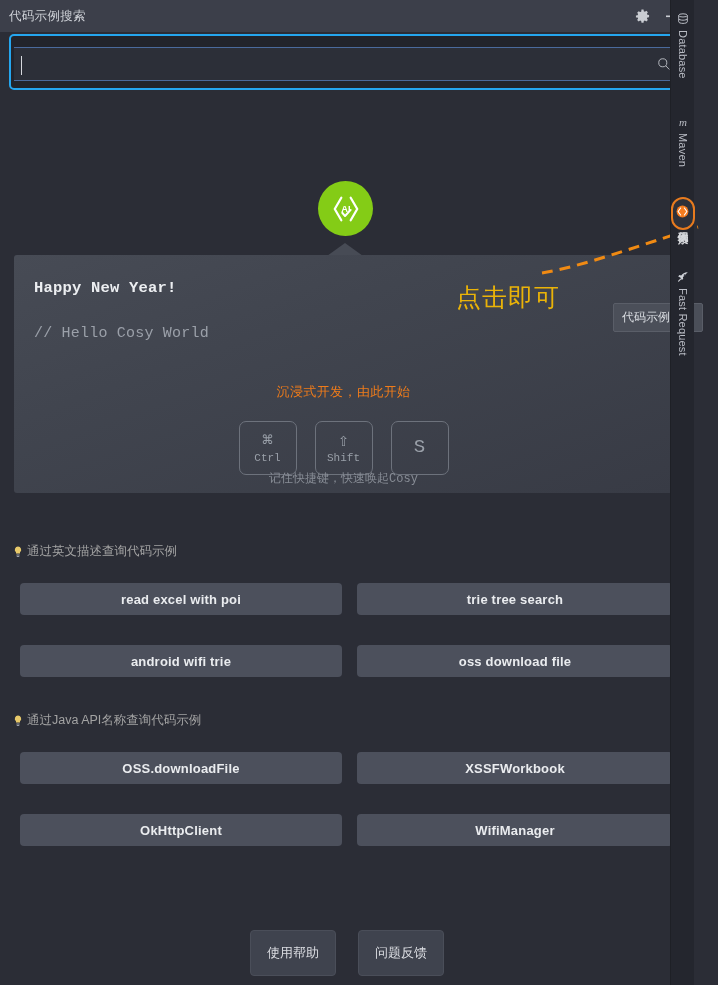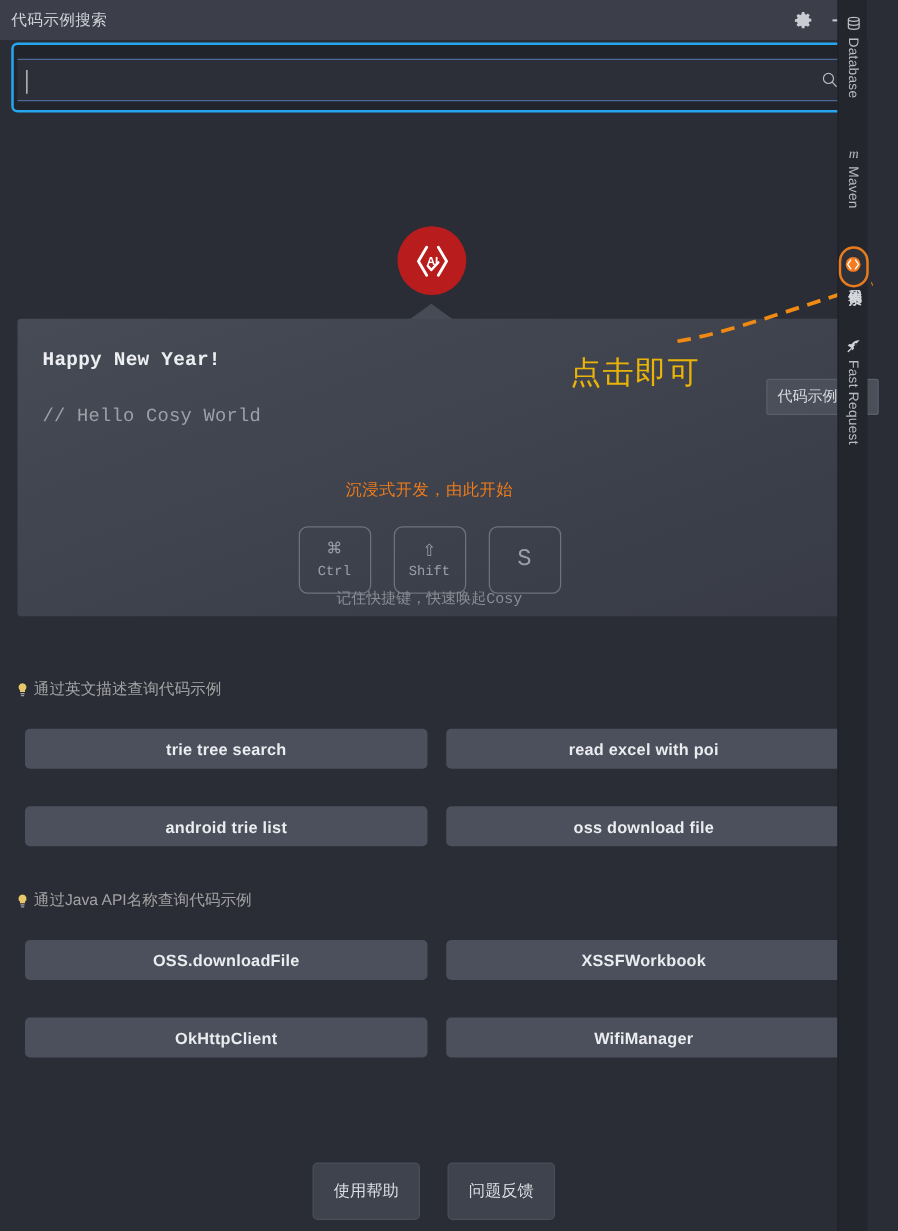--- a/index.html
+++ b/index.html
@@ -114,21 +114,21 @@
     width: 26px; height: 100%;
     display: flex; align-items: center; justify-content: center;
   }
 
   
   .logo {
     position: absolute;
     left: 318px; top: 181px;
     width: 55px; height: 55px;
     border-radius: 50%;
-    background: #b91c1c;
+    background: #84cc16;
     display: flex; align-items: center; justify-content: center;
   }
 
   
   .card {
     position: absolute;
     left: 14px; top: 255px;
     width: 659px; height: 238px;
     background: linear-gradient(160deg, #474b55 0%, #41454f 35%, #383b45 100%);
     border-radius: 3px;
@@ -337,23 +337,23 @@
     <span class="bulb">
       <svg width="10" height="12" viewBox="0 0 10 12">
         <path d="M5 .6a3.2 3.2 0 00-2 5.7v1.3h4V6.3A3.2 3.2 0 005 .6z" fill="#e8c96a"></path>
         <rect x="3.3" y="8.4" width="3.4" height="1" rx=".5" fill="#9ea2aa"></rect>
         <rect x="3.6" y="10" width="2.8" height="1" rx=".5" fill="#9ea2aa"></rect>
       </svg>
     </span>
     <span>通过英文描述查询代码示例</span>
   </div>
   <div class="grid" style="top:583px;">
+    <div class="chip">read excel with poi</div>
     <div class="chip">trie tree search</div>
-    <div class="chip">read excel with poi</div>
-    <div class="chip">android trie list</div>
+    <div class="chip">android wifi trie</div>
     <div class="chip">oss download file</div>
   </div>
 
   <div class="section-head" style="top:712px;">
     <span class="bulb">
       <svg width="10" height="12" viewBox="0 0 10 12">
         <path d="M5 .6a3.2 3.2 0 00-2 5.7v1.3h4V6.3A3.2 3.2 0 005 .6z" fill="#e8c96a"></path>
         <rect x="3.3" y="8.4" width="3.4" height="1" rx=".5" fill="#9ea2aa"></rect>
         <rect x="3.6" y="10" width="2.8" height="1" rx=".5" fill="#9ea2aa"></rect>
       </svg>

